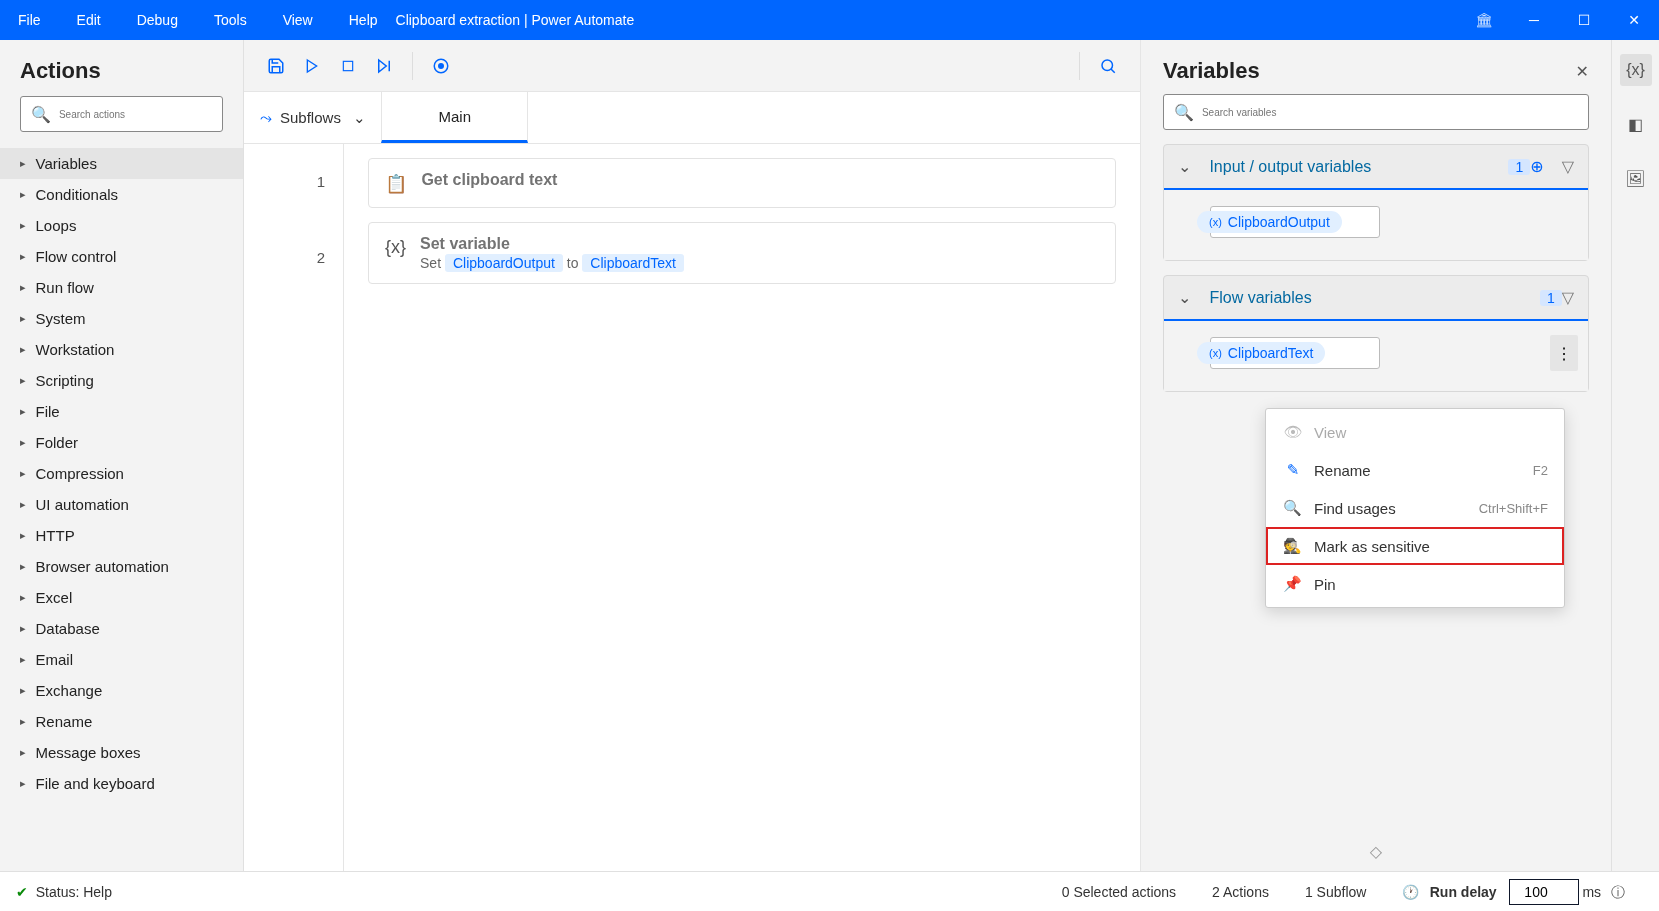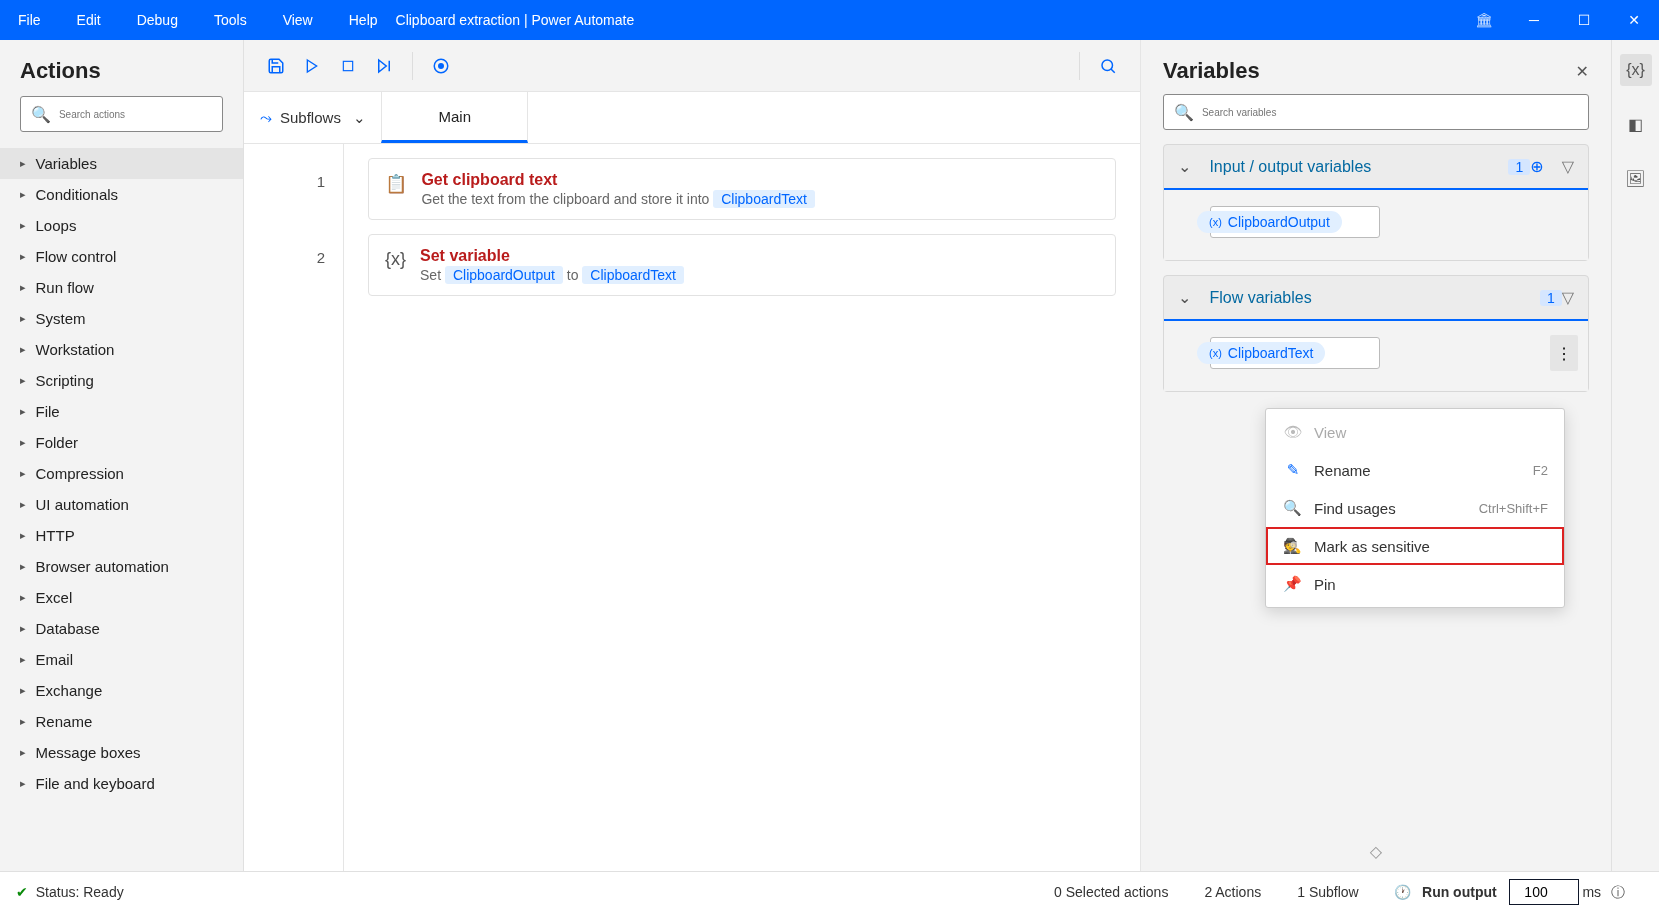--- a/index.html
+++ b/index.html
@@ -38,21 +38,21 @@
 .subflow-btn { display: flex; align-items: center; padding: 0 16px; height: 100%; color: #333; cursor: pointer; font-size: 15px;}
 .subflow-btn .icon { color:#0066ff; margin-right:8px;}
 .subflow-tab { padding: 0 56px; height: 100%; display: flex; align-items: center; border-bottom: 3px solid #0066ff; border-right:1px solid #e5e5e5; font-size: 15px; color: #222; border-left:1px solid #e5e5e5;}
 
 .flow-area { flex: 1; display: flex; background: #fff; }
 .line-gutter { width: 100px; border-right: 1px solid #e5e5e5; padding-top: 16px; }
 .line-num { text-align: right; padding-right: 18px; font-size: 15px; color: #555; height: 76px; line-height: 44px; }
 .steps { flex: 1; padding: 14px 24px; }
 .step-card { border: 1px solid #e2e2e2; border-radius: 4px; padding: 12px 16px; display: flex; align-items: flex-start; margin-bottom: 14px; background:#fff;}
 .step-icon { color: #555; margin-right: 14px; margin-top:2px; font-size:18px;}
-.step-title { font-size: 16px; font-weight: 600; color: #b91c1c; }
+.step-title { font-size: 16px; font-weight: 600; color: #737373; }
 .step-desc { font-size: 14px; color: #666; margin-top: 2px; }
 .var-chip { background: #e1efff; color: #0066ff; padding: 1px 8px; border-radius: 3px; font-size: 14px; }
 
 .vars-panel { width: 470px; background: #f3f3f3; display: flex; flex-direction: column; padding: 0; }
 .vars-header { display: flex; align-items: center; padding: 18px 22px 10px; }
 .vars-header h2 { font-size: 22px; font-weight: 600; flex: 1; color:#222;}
 .vars-header .close { cursor: pointer; color: #555; font-size:16px;}
 .vars-search-wrap { padding: 0 22px 14px; }
 
 .var-section { margin: 0 22px 14px; border: 1px solid #d8d8d8; border-radius: 4px; background: #ececec; }
@@ -264,24 +264,20 @@
     <div class="flow-area">
       <div class="line-gutter">
         <div class="line-num">1</div>
         <div class="line-num">2</div>
       </div>
       <div class="steps">
         <div class="step-card">
           <div class="step-icon">📋</div>
           <div>
             <div class="step-title">Get clipboard text</div>
-            <div class="step-desc">
-              <span>Get the text from the clipboard and store it into</span>
-              <span class="var-chip">ClipboardText</span>
-            </div>
           </div>
         </div>
         <div class="step-card">
           <div class="step-icon">{x}</div>
           <div>
             <div class="step-title">Set variable</div>
             <div class="step-desc">
               <span>Set</span>
               <span class="var-chip">ClipboardOutput</span>
               <span>to</span>
@@ -376,25 +372,25 @@
     <span>Mark as sensitive</span>
   </div>
   <div class="ctx-item">
     <span class="cicon">📌</span>
     <span>Pin</span>
   </div>
 </div>
 
 <div class="statusbar">
   <span class="status-ok">✔</span>
-  <span>Status: Ready</span>
+  <span>Status: Help</span>
   <span class="spacer"></span>
   <span class="sb-item">0 Selected actions</span>
   <span class="sb-item">2 Actions</span>
   <span class="sb-item">1 Subflow</span>
   <span class="sb-item">
     <span class="clock">🕐</span>
-    <span class="delay-label">Run output</span>
+    <span class="delay-label">Run delay</span>
     <input class="delay" type="number" value="100" style="">
     <span>ms</span>
     <span class="info">ⓘ</span>
   </span>
 </div>
 
 </body></html>

